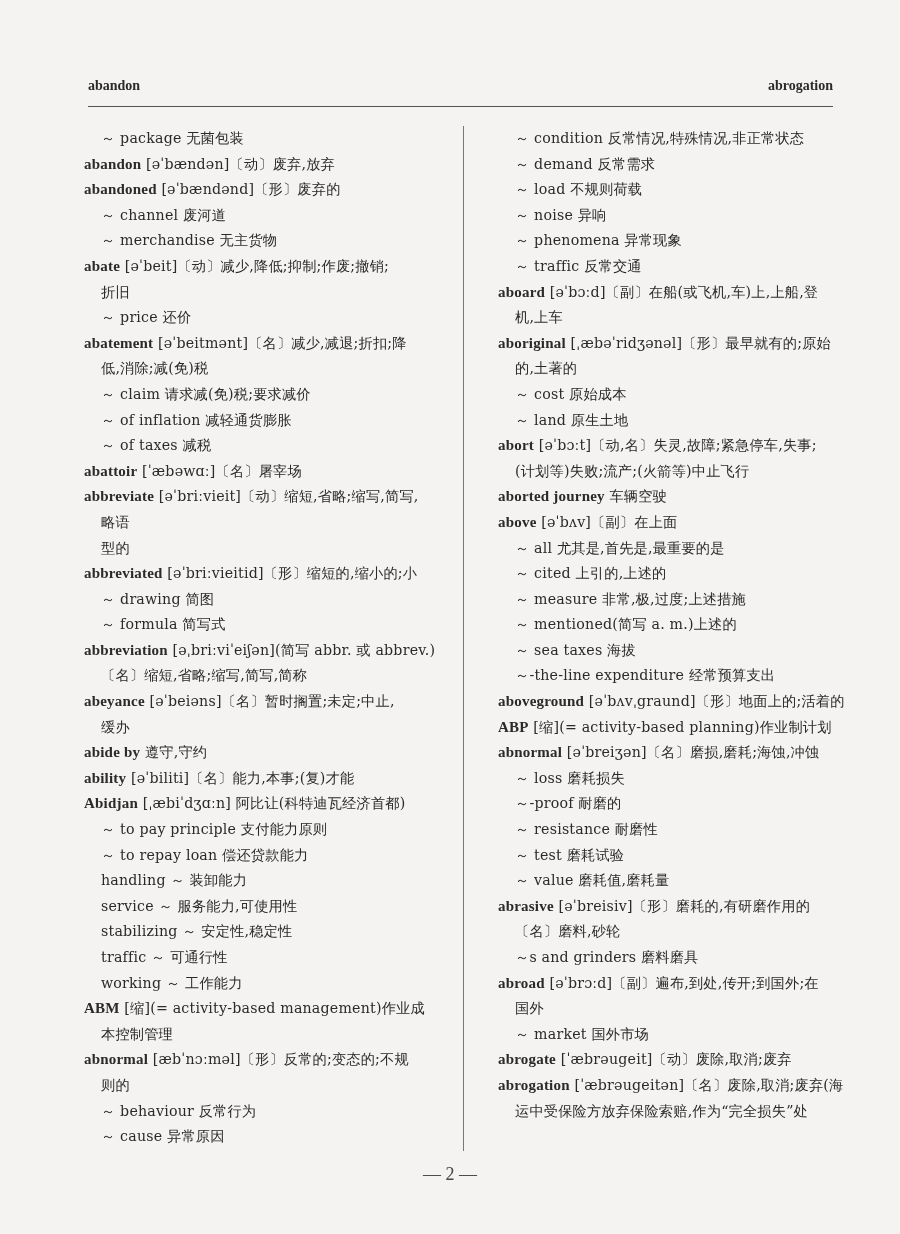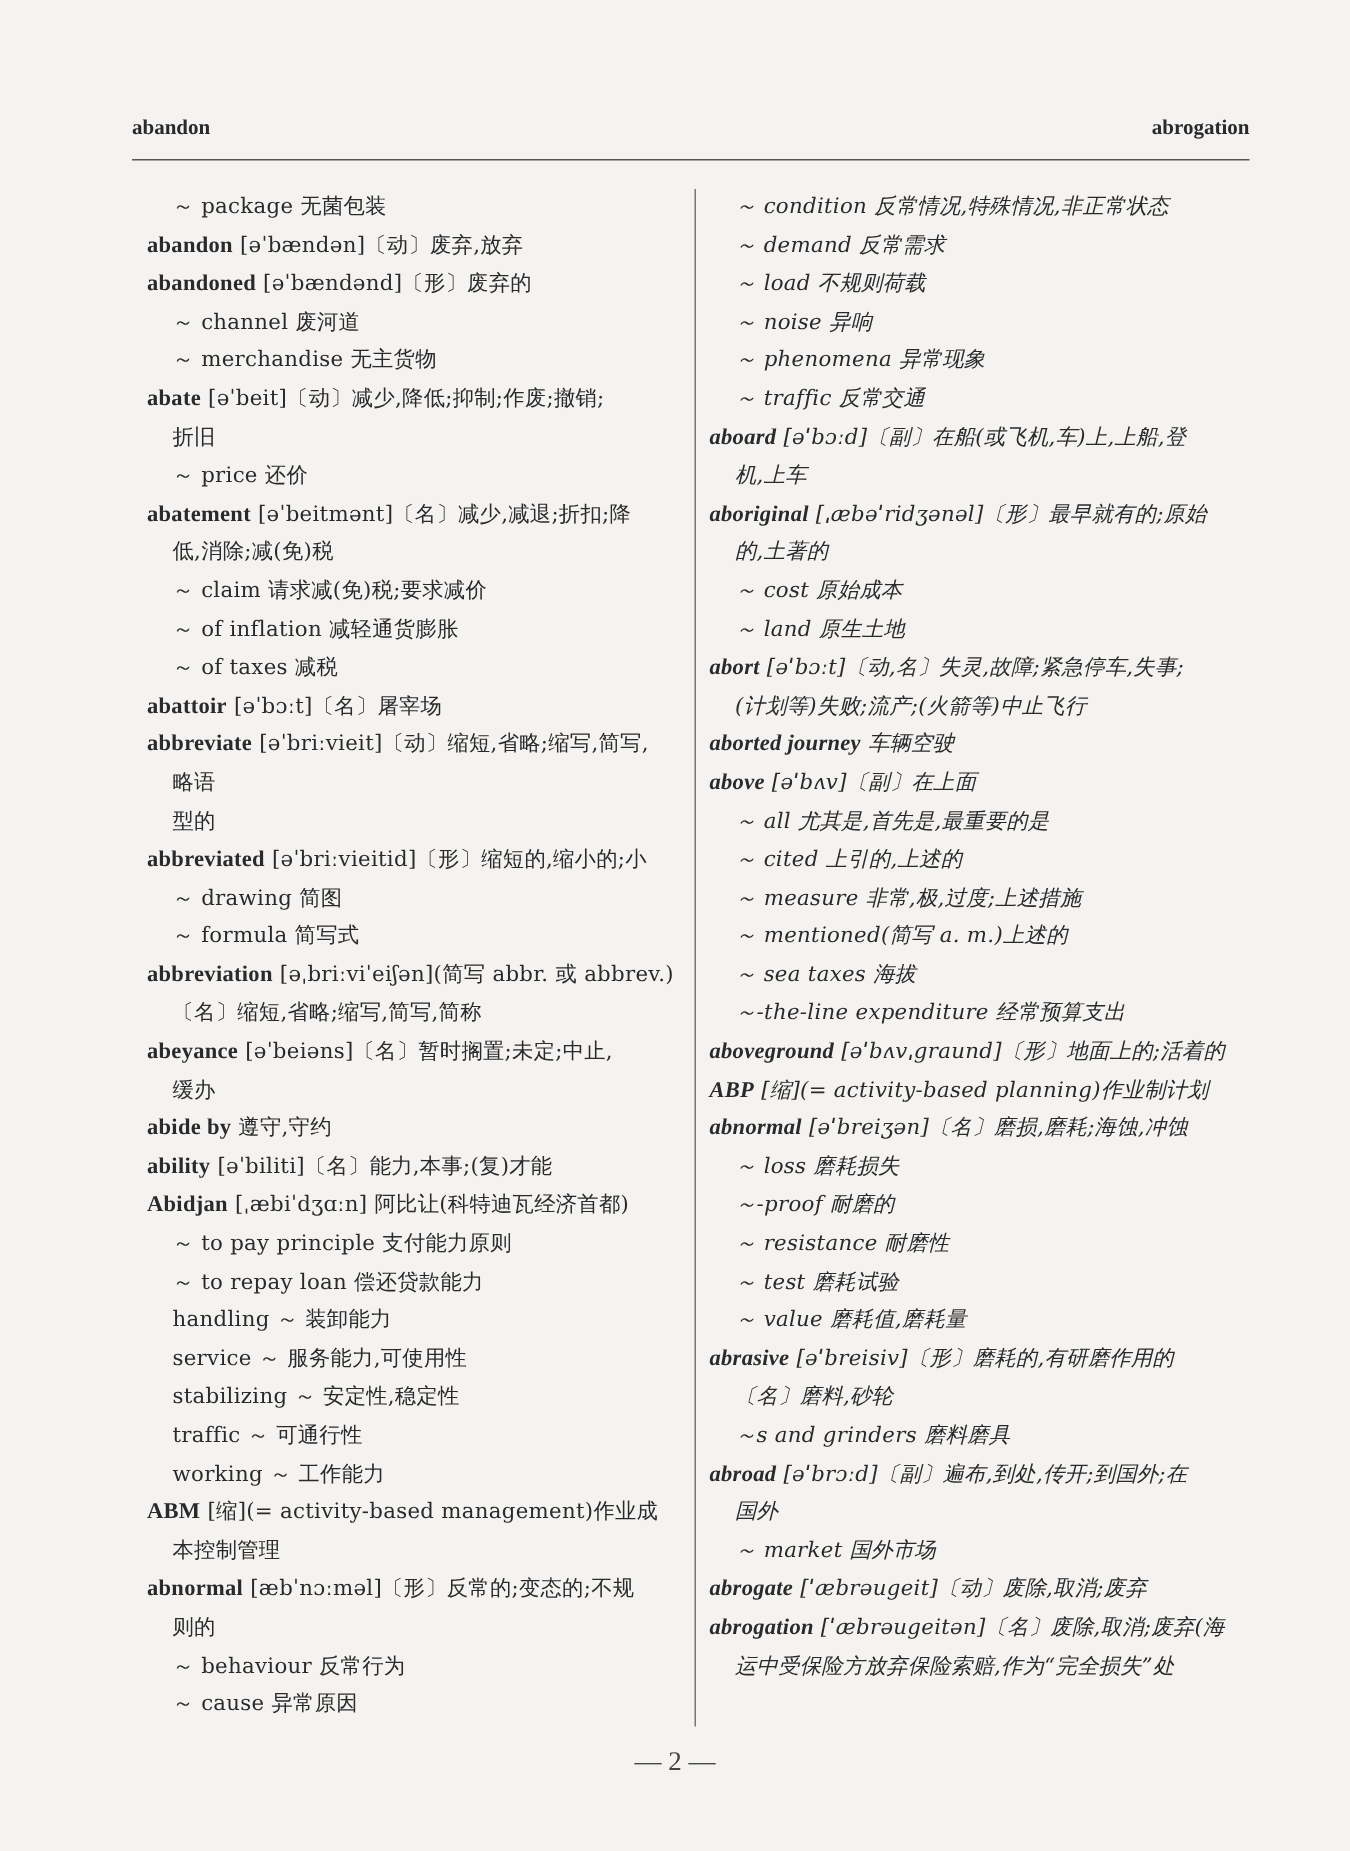--- a/index.html
+++ b/index.html
@@ -22,22 +22,22 @@
       position: absolute; top: 106px; left: 88px; width: 745px; height: 1px;
       background: #555;
     }
     .col-divider {
       position: absolute; left: 463px; top: 126px; height: 1025px; width: 1px;
       background: #777;
     }
     .column {
       position: absolute; top: 126px;
     }
-    .col-left { left: 98px; width: 365px; }
-    .col-right { left: 473px; width: 365px; font-style: italic; }
+    .col-left { left: 84px; width: 365px; }
+    .col-right { left: 498px; width: 365px; }
     .line {
       height: 25.6px; line-height: 25.6px;
       font-size: 14.2px; white-space: nowrap;
       letter-spacing: 0.2px;
     }
     .line.indent { padding-left: 17px; }
     .line.cont { padding-left: 17px; }
     .hw {
       font-family: "Liberation Serif", "DejaVu Serif", serif;
       font-weight: bold; font-size: 15px;
@@ -65,21 +65,21 @@
     <div class="line indent">～ channel 废河道</div>
     <div class="line indent">～ merchandise 无主货物</div>
     <div class="line"><span class="hw">abate</span><span> [əˈbeit]〔动〕减少,降低;抑制;作废;撤销;</span></div>
     <div class="line cont">折旧</div>
     <div class="line indent">～ price 还价</div>
     <div class="line"><span class="hw">abatement</span><span> [əˈbeitmənt]〔名〕减少,减退;折扣;降</span></div>
     <div class="line cont">低,消除;减(免)税</div>
     <div class="line indent">～ claim 请求减(免)税;要求减价</div>
     <div class="line indent">～ of inflation 减轻通货膨胀</div>
     <div class="line indent">～ of taxes 减税</div>
-    <div class="line"><span class="hw">abattoir</span><span> [əˈbɔːt]〔名〕屠宰场</span></div>
+    <div class="line"><span class="hw">abattoir</span><span> [ˈæbəwɑː]〔名〕屠宰场</span></div>
     <div class="line"><span class="hw">abbreviate</span><span> [əˈbriːvieit]〔动〕缩短,省略;缩写,简写,</span></div>
     <div class="line cont">略语</div>
     <div class="line cont">型的</div>
     <div class="line"><span class="hw">abbreviated</span><span> [əˈbriːvieitid]〔形〕缩短的,缩小的;小</span></div>
     <div class="line indent">～ drawing 简图</div>
     <div class="line indent">～ formula 简写式</div>
     <div class="line"><span class="hw">abbreviation</span><span> [əˌbriːviˈeiʃən](简写 abbr. 或 abbrev.)</span></div>
     <div class="line cont">〔名〕缩短,省略;缩写,简写,简称</div>
     <div class="line"><span class="hw">abeyance</span><span> [əˈbeiəns]〔名〕暂时搁置;未定;中止,</span></div>
     <div class="line cont">缓办</div>

